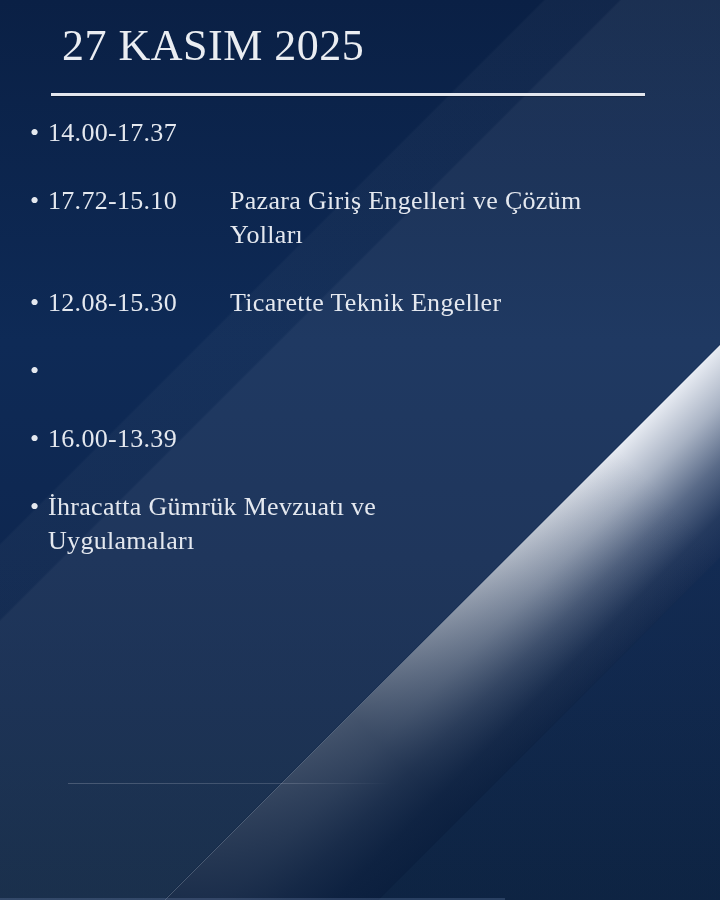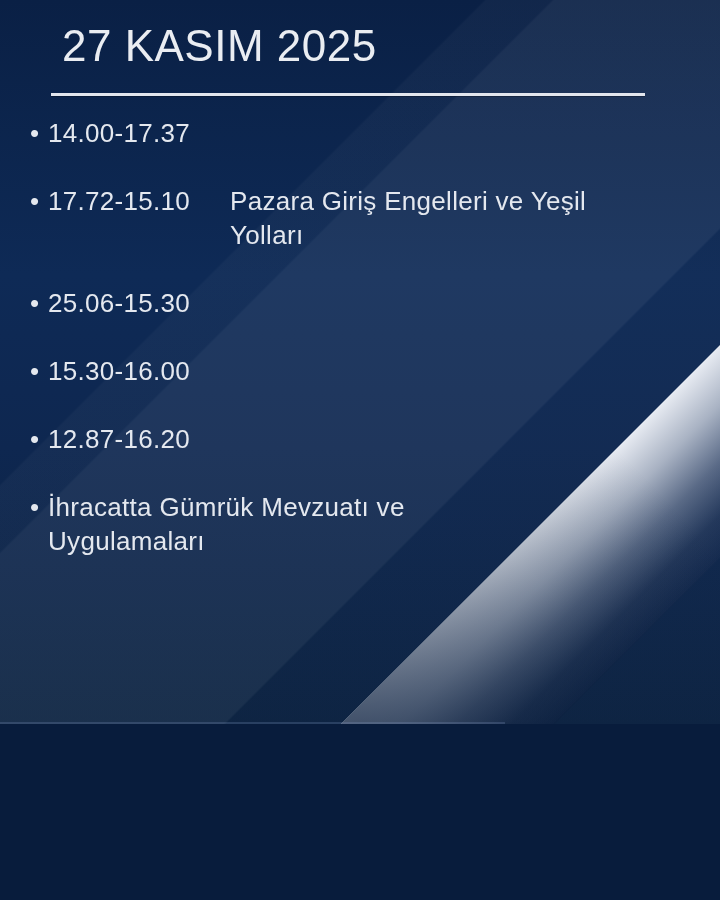--- a/index.html
+++ b/index.html
@@ -3,23 +3,23 @@
 <meta charset="utf-8">
 <style>
   html, body {
     margin: 0;
     padding: 0;
     background: #081C3C;
   }
   .slide {
     position: relative;
     width: 720px;
-    height: 724px;
+    height: 900px;
     overflow: hidden;
-    font-family: Liberation Sans, sans-serif;
+    font-family: Liberation Serif, serif;
     
     background:
       linear-gradient(135deg,
         rgba(255,255,255,0)    33.5%,
         rgba(255,255,255,0.03) 33.7%,
         rgba(255,255,255,0.03) 38.2%,
         rgba(255,255,255,0.07) 38.4%,
         rgba(255,255,255,0.07) 65.6%,
         rgba(255,255,255,0.02) 65.8%,
         rgba(255,255,255,0.02) 100%),
@@ -144,34 +144,34 @@
     <div class="rule"></div>
 
     <ul class="schedule">
       <li class="row">
         <span class="bullet">•</span>
         <span class="time">14.00-17.37</span>
       </li>
       <li class="row">
         <span class="bullet">•</span>
         <span class="time">17.72-15.10</span>
-        <span class="session">Pazara Giriş Engelleri ve Yeşil
+        <span class="session">Pazara Giriş Engelleri ve Çözüm
 Yolları</span>
       </li>
       <li class="row">
         <span class="bullet">•</span>
-        <span class="time">25.06-15.30</span>
+        <span class="time">12.08-15.30</span>
+        <span class="session">Ticarette Teknik Engeller</span>
       </li>
       <li class="row">
         <span class="bullet">•</span>
-        <span class="time">15.30-16.00</span>
       </li>
       <li class="row">
         <span class="bullet">•</span>
-        <span class="time">12.87-16.20</span>
+        <span class="time">16.00-13.39</span>
       </li>
       <li class="row">
         <span class="bullet">•</span>
         <span class="session">İhracatta Gümrük Mevzuatı ve
 Uygulamaları</span>
       </li>
     </ul>
   </div>
 </div>
 

